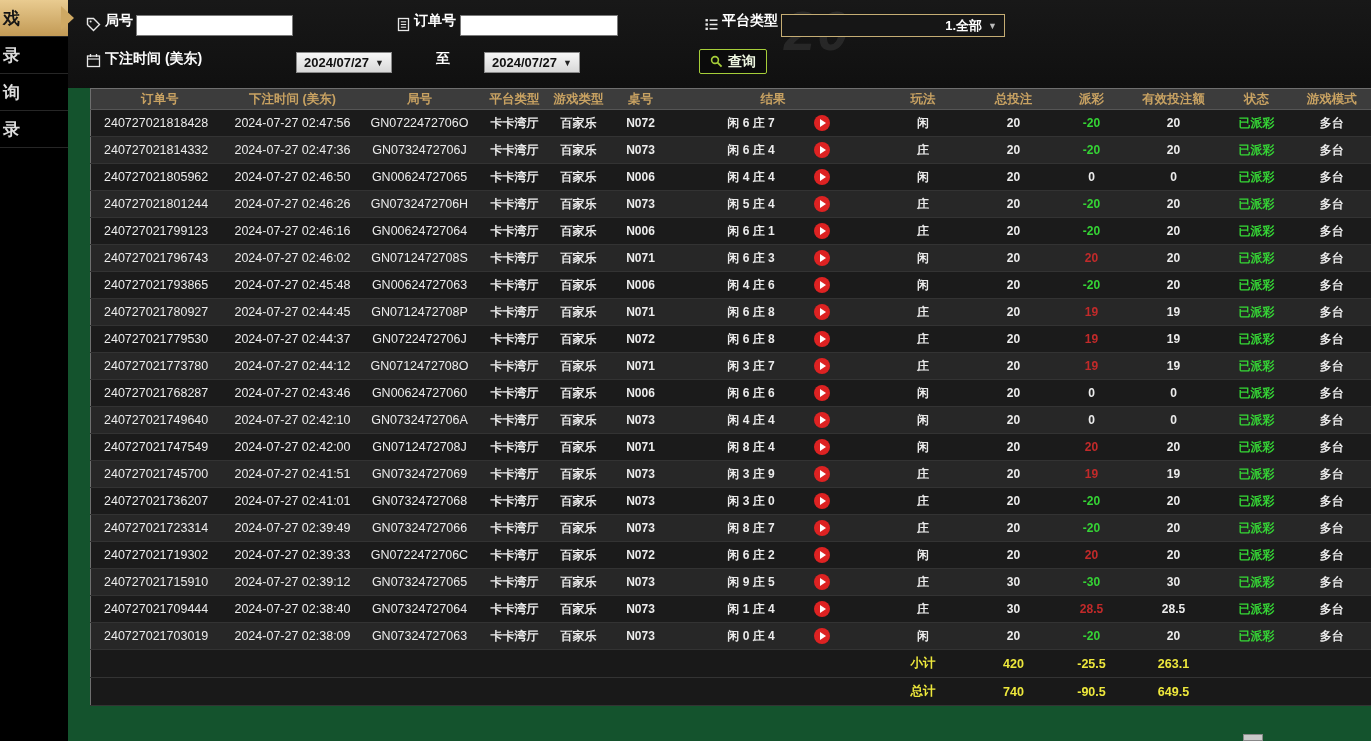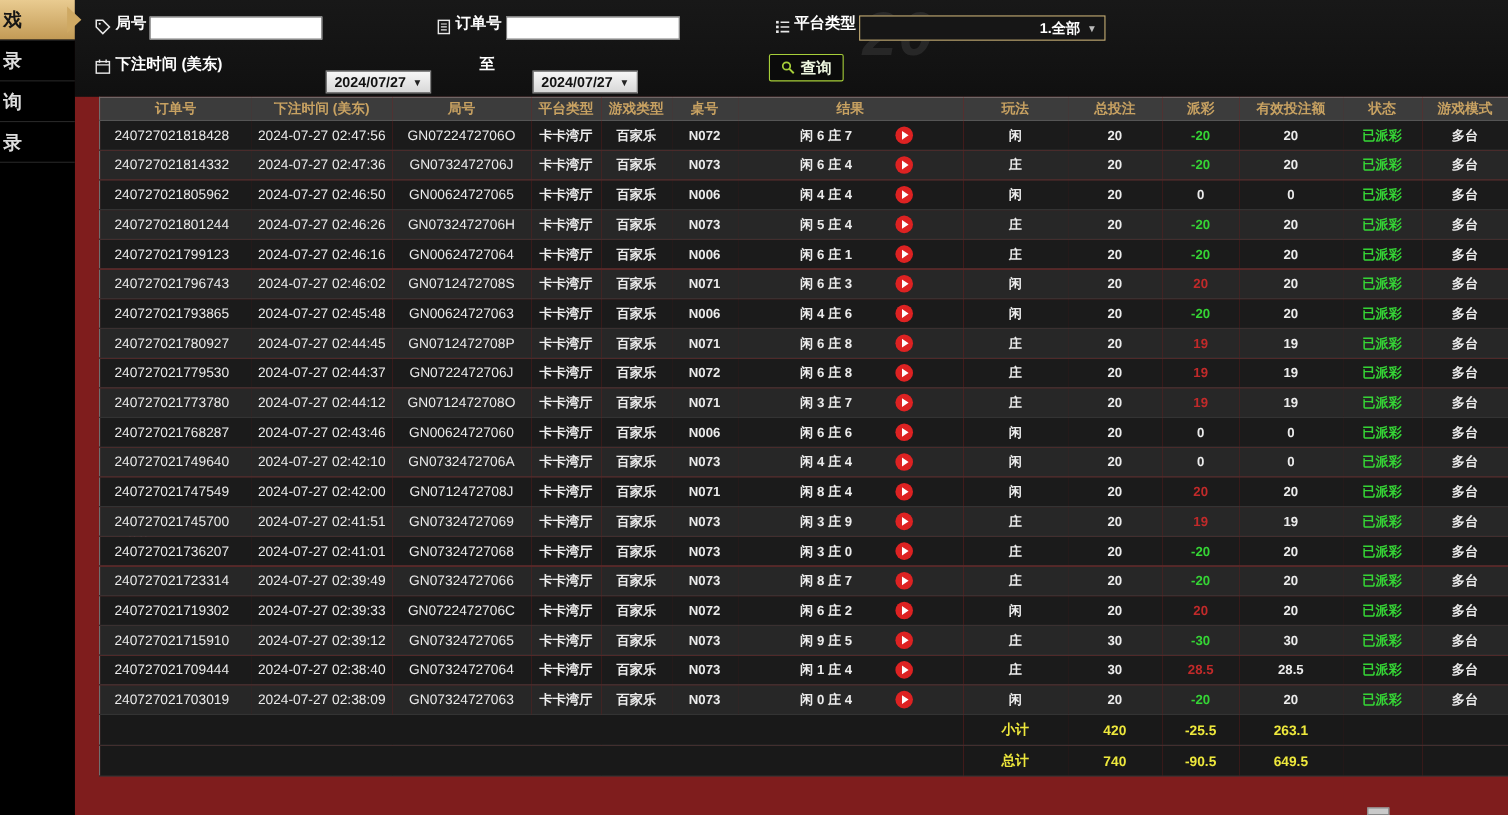--- a/index.html
+++ b/index.html
@@ -8,39 +8,39 @@
 
   
   .sidebar { position: absolute; left: 0; top: 0; width: 68px; height: 100%; background: #000; z-index: 6; }
   .sb-item { position: relative; height: 37px; line-height: 37px; padding-left: 3px; font-size: 17px;
              font-weight: bold; color: #ddd; border-bottom: 1px solid #262626; cursor: pointer; }
   .sb-item.active { background: linear-gradient(180deg, #e9cb90, #c29a55); color: #151515; }
   .sb-item.active::after { content: ""; position: absolute; left: 61px; top: 50%; transform: translateY(-50%);
              border-left: 13px solid #cfa963; border-top: 12px solid transparent; border-bottom: 12px solid transparent; }
 
   
-  .main { position: absolute; left: 68px; top: 0; right: 0; height: 100%; background: #7f1d1d; }
+  .main { position: absolute; left: 68px; top: 0; right: 0; height: 100%; background: #14532d; }
   .filterzone { position: absolute; left: 0; top: 0; right: 0; height: 88px;
                 background: linear-gradient(180deg, #181818, #101010); }
   .wm-big { position: absolute; left: 716px; top: -2px; font-size: 56px; font-style: italic; font-weight: bold;
             color: rgba(220,220,220,0.10); letter-spacing: 2px; pointer-events: none; }
   .wm-side { position: absolute; left: 2px; font-size: 13px; color: rgba(190,190,190,0.30);
              width: 20px; overflow: hidden; white-space: nowrap; pointer-events: none; margin-left: 46px; }
 
   .flt-label { position: absolute; color: #fff; font-weight: bold; font-size: 14px; white-space: nowrap; }
   .icon { position: absolute; width: 15px; height: 15px; }
   .text-input { position: absolute; height: 21px; border: 1px solid #7a7a7a; background: #fff;
                 font-size: 12px; padding: 0 4px; }
   .select { position: absolute; display: flex; align-items: center; justify-content: flex-end;
             background: #161616; border: 1px solid #c5ad74; color: #fff; font-size: 13px; font-weight: bold;
             padding: 0 7px; height: 23px; cursor: pointer; }
   .caret { font-size: 9px; color: #bbb; margin-left: 6px; }
   .date-btn { position: absolute; display: flex; align-items: center; justify-content: center; gap: 5px;
               background: linear-gradient(180deg, #f7f7f7, #d8d8d8); border: 1px solid #8a8a8a; color: #111;
-              font-size: 13px; font-weight: bold; height: 21px; width: 96px; cursor: pointer; margin-top: 12px; }
+              font-size: 13px; font-weight: bold; height: 21px; width: 96px; cursor: pointer; }
   .date-btn .caret { color: #222; margin-left: 1px; }
   .query-btn { position: absolute; display: flex; align-items: center; gap: 5px; background: #0b0b0b;
                border: 1px solid #a6ce39; color: #eef7e0; font-size: 14px; font-weight: bold; height: 25px;
                padding: 0 10px; border-radius: 2px; cursor: pointer; }
 
   
   .tablewrap { position: absolute; left: 22px; top: 88px; }
   table { border-collapse: collapse; table-layout: fixed; width: 1281px; border: 1px solid #6f6f6f; }
   th { height: 21px; background: #3c3c3c; color: #c8a262; font-size: 12.5px; font-weight: bold;
        border-bottom: 1px solid #555; white-space: nowrap; overflow: hidden; }

